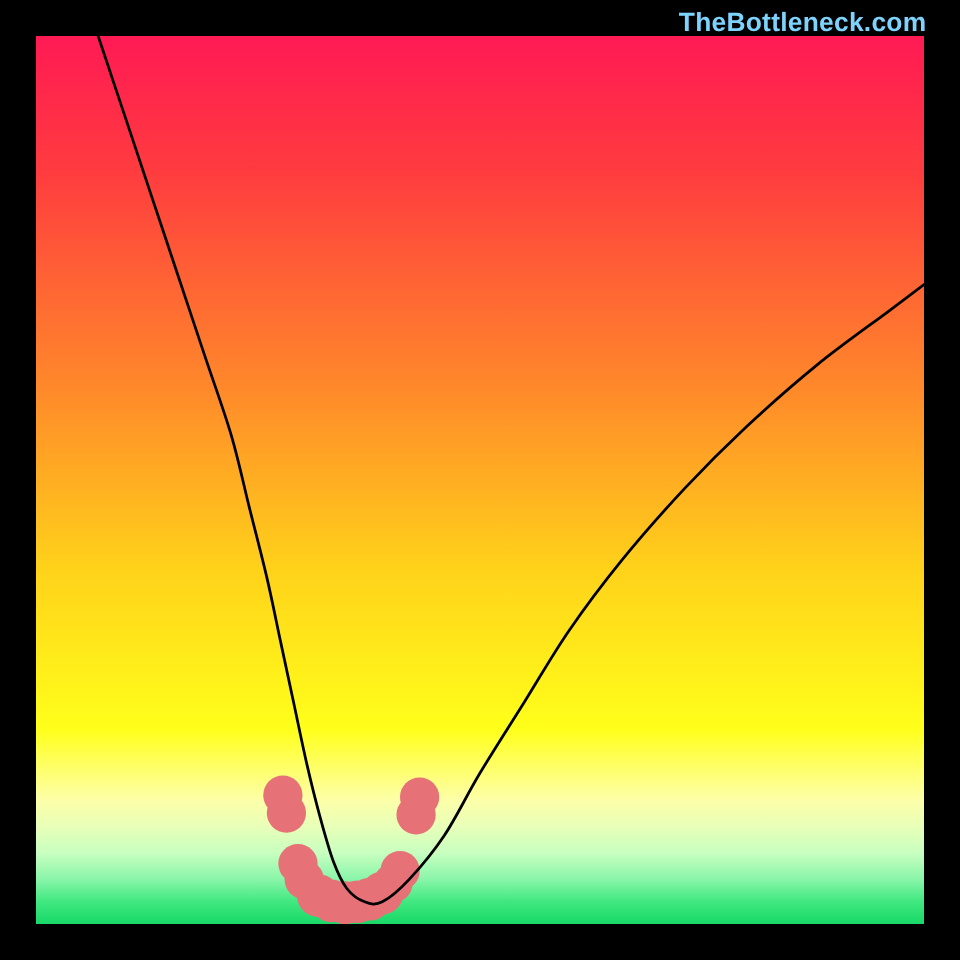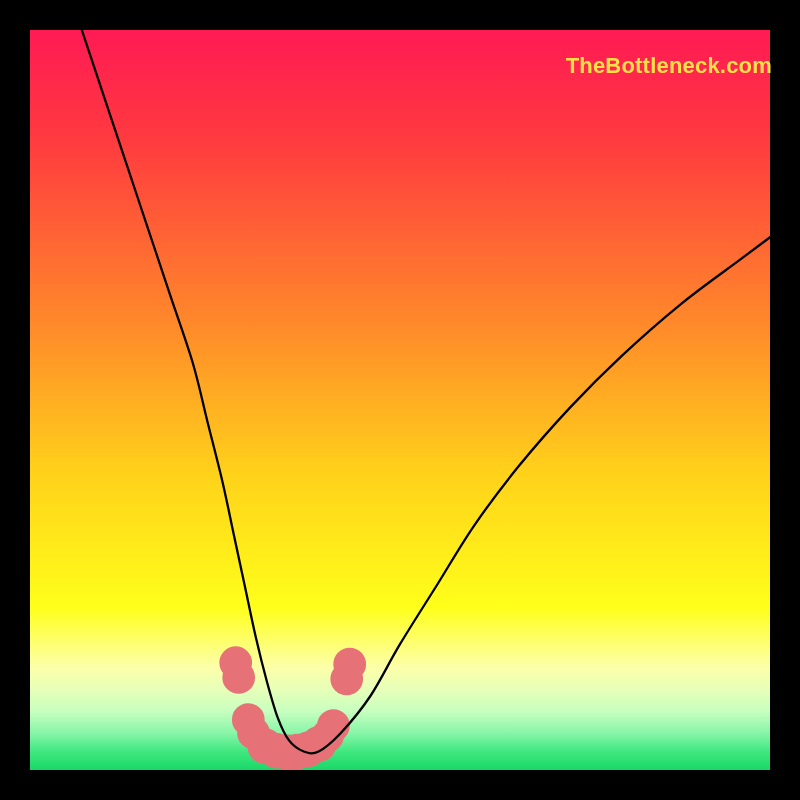--- a/index.html
+++ b/index.html
@@ -36,23 +36,22 @@
     inset: 0;
     width: 100%;
     height: 100%;
   }
   .watermark {
     position: absolute;
     top: 6px;
     right: 28px;
     font-size: 22px;
     font-weight: 600;
-    color: #fde047;
+    color: #7dd3fc;
     letter-spacing: 0.2px;
-    margin-top: 47px;
   }
 </style>
 </head>
 <body>
 
 <div class="frame">
   <div class="plot-area">
     <svg class="gradient-bg" viewBox="0 0 740 740" preserveAspectRatio="none">
       <defs>
         <linearGradient id="bg-grad" x1="0" y1="0" x2="0" y2="1">

